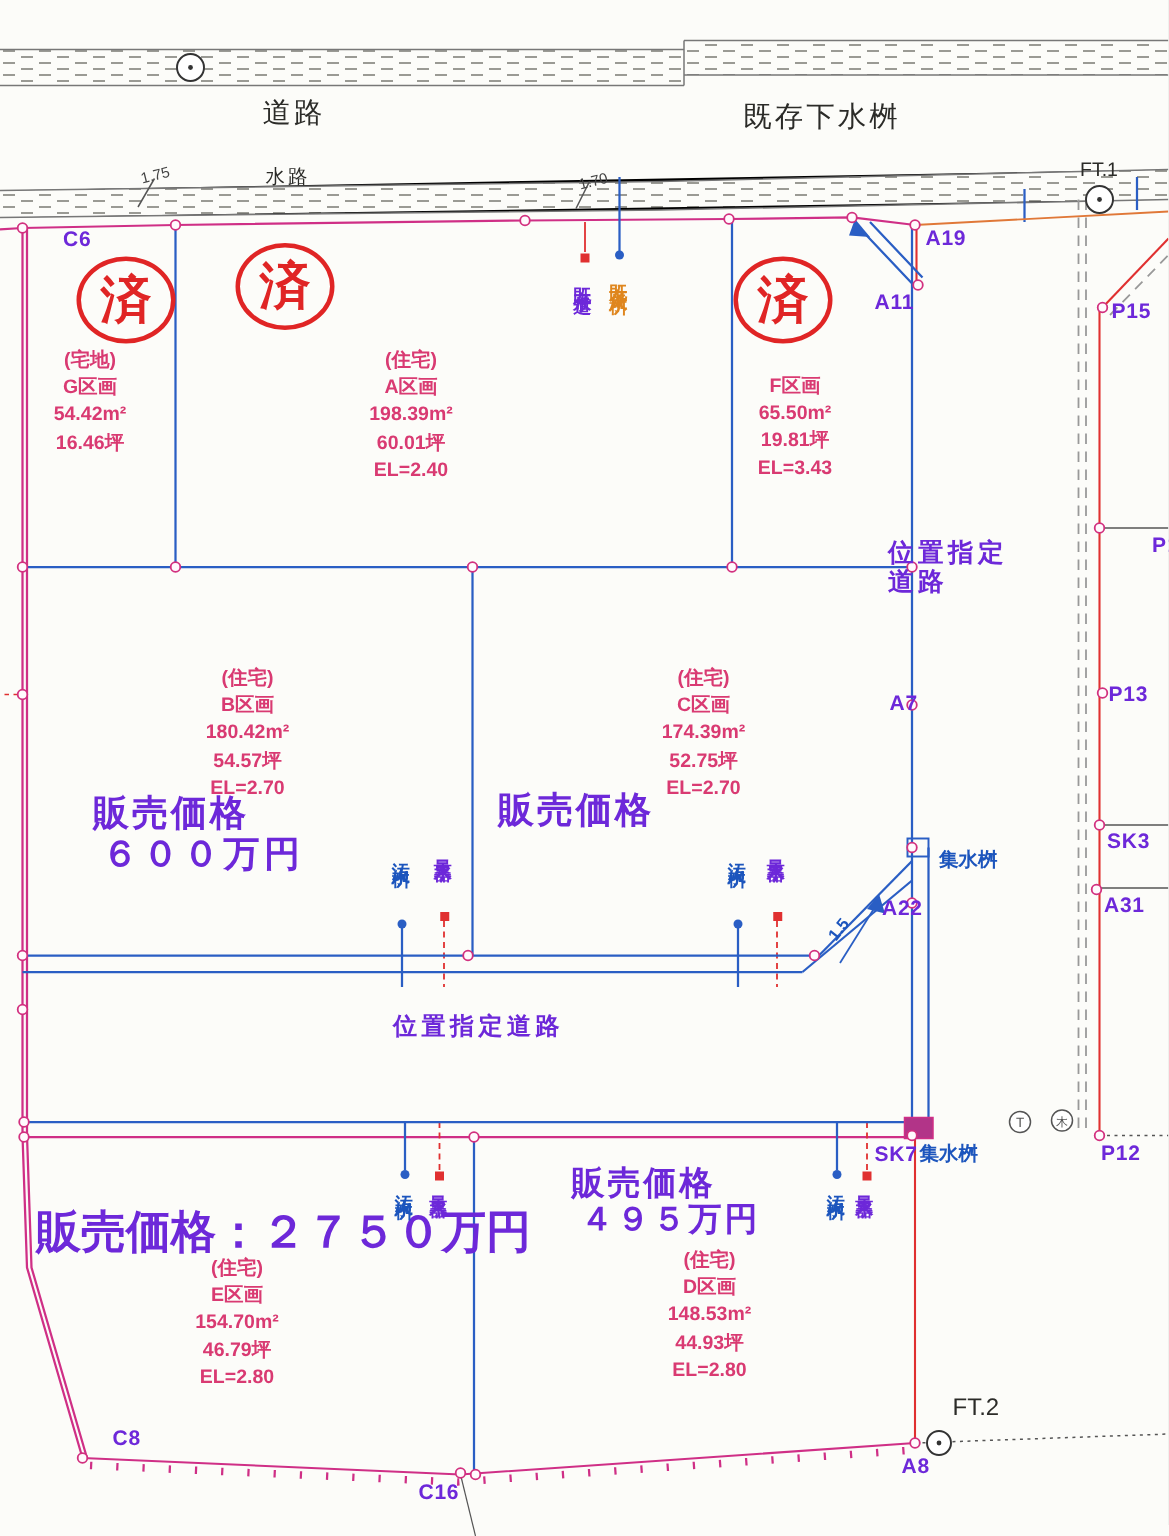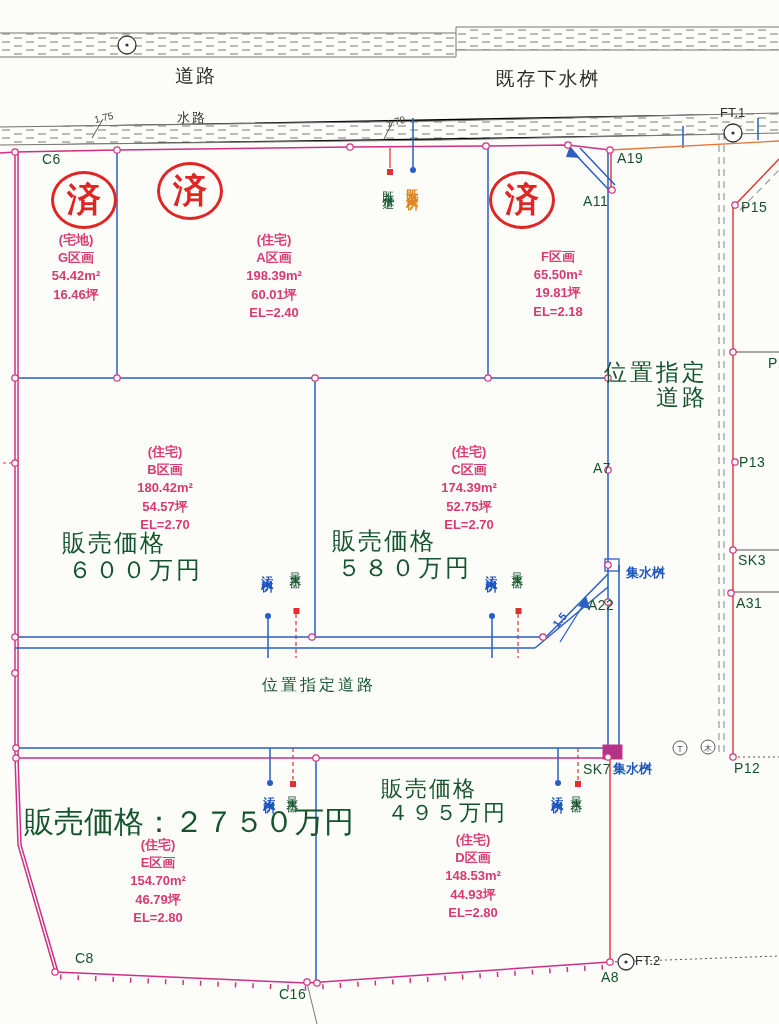--- a/index.html
+++ b/index.html
@@ -1,21 +1,21 @@
 <!DOCTYPE html>
 <html><head>
 <meta charset="utf-8">
 <style>
   html,body{margin:0;padding:0;background:#e8e8e4;}
   .canvas{position:relative;width:779px;height:1024px;background:#fcfcf9;overflow:hidden;
           font-family:"Liberation Sans","DejaVu Sans",sans-serif;}
   svg{position:absolute;left:0;top:0;}
   .lbl{position:absolute;white-space:nowrap;line-height:1.1;}
   .black{color:#2b2b28;}
-  .red{color:#14532d;font-weight:normal;}
+  .red{color:#6d28d9;font-weight:bold;}
   .pink{color:#d93a72;font-weight:bold;}
   .blue{color:#1c55bd;font-weight:bold;}
   .orange{color:#df861e;font-weight:bold;}
   .mark{font-size:14px;letter-spacing:.5px;}
   .roadlbl{font-size:19px;letter-spacing:2px;}
   .vert{writing-mode:vertical-rl;text-orientation:upright;font-size:12px;letter-spacing:2px;}
   .ctr{transform:translateX(-50%);text-align:center;}
   .pblock{font-size:13px;line-height:1.4;}
   .price1{font-size:24px;letter-spacing:2px;}
   .price2{font-size:24px;letter-spacing:3px;}
@@ -175,23 +175,23 @@
   </g>
 </svg>
 
 <div class="lbl black roadlbl ctr" style="left:196px;top:66px">道路</div>
 <div class="lbl black roadlbl ctr" style="left:548px;top:69px">既存下水桝</div>
 <div class="lbl black ctr" style="left:192px;top:111px;font-size:13px;letter-spacing:2px">水路</div>
 <div class="lbl meas" style="left:94px;top:112px;transform:rotate(-14deg)">1.75</div>
 <div class="lbl meas" style="left:386px;top:116px;transform:rotate(-14deg)">1.70</div>
 <div class="lbl blue" style="left:552px;top:614px;font-size:11px;transform:rotate(-52deg)">1.5</div>
 <div class="lbl black" style="left:720px;top:106px;font-size:13px">FT.1</div>
-<div class="lbl black" style="left:635px;top:954px;font-size:13px">FT.2</div>
-
-<div class="lbl red ctr" style="left:656px;top:360px;font-size:23px;letter-spacing:3px;text-align:right">
+<div class="lbl black" style="left:635px;top:930px;font-size:16px">FT.2</div>
+
+<div class="lbl red ctr" style="left:632px;top:360px;font-size:17px;letter-spacing:3px;text-align:left">
   <div>位置指定</div>
   <div>道路</div>
 </div>
 <div class="lbl red" style="left:262px;top:676px;font-size:16px;letter-spacing:3px">位置指定道路</div>
 
 <div class="lbl red mark" style="left:42px;top:152px">C6</div>
 <div class="lbl red mark" style="left:617px;top:151px">A19</div>
 <div class="lbl red mark" style="left:583px;top:194px">A11</div>
 <div class="lbl red mark" style="left:741px;top:200px">P15</div>
 <div class="lbl red mark" style="left:768px;top:356px">P14</div>
@@ -203,40 +203,40 @@
 <div class="lbl red mark" style="left:583px;top:762px">SK7</div>
 <div class="lbl red mark" style="left:734px;top:761px">P12</div>
 <div class="lbl red mark" style="left:601px;top:970px">A8</div>
 <div class="lbl red mark" style="left:279px;top:987px">C16</div>
 <div class="lbl red mark" style="left:75px;top:951px">C8</div>
 
 <div class="stamp" style="left:84px;top:200px">済</div>
 <div class="stamp" style="left:190px;top:191px">済</div>
 <div class="stamp" style="left:522px;top:200px">済</div>
 
-<div class="lbl pink pblock ctr" style="left:76px;top:231px">
+<div class="lbl pink pblock ctr" style="left:60px;top:231px">
   <div>(宅地)</div>
   <div>G区画</div>
   <div>54.42m²</div>
   <div>16.46坪</div>
 </div>
 
 <div class="lbl pink pblock ctr" style="left:274px;top:231px">
   <div>(住宅)</div>
   <div>A区画</div>
   <div>198.39m²</div>
   <div>60.01坪</div>
   <div>EL=2.40</div>
 </div>
 
-<div class="lbl pink pblock ctr" style="left:558px;top:248px">
+<div class="lbl pink pblock ctr" style="left:530px;top:248px">
   <div>F区画</div>
   <div>65.50m²</div>
   <div>19.81坪</div>
-  <div>EL=2.18</div>
+  <div>EL=3.43</div>
 </div>
 
 <div class="lbl pink pblock ctr" style="left:165px;top:443px">
   <div>(住宅)</div>
   <div>B区画</div>
   <div>180.42m²</div>
   <div>54.57坪</div>
   <div>EL=2.70</div>
 </div>
 
@@ -260,21 +260,20 @@
   <div>(住宅)</div>
   <div>D区画</div>
   <div>148.53m²</div>
   <div>44.93坪</div>
   <div>EL=2.80</div>
 </div>
 
 <div class="lbl red price1" style="left:62px;top:530px">販売価格</div>
 <div class="lbl red price2" style="left:68px;top:557px">６００万円</div>
 <div class="lbl red price1" style="left:332px;top:528px">販売価格</div>
-<div class="lbl red price2" style="left:337px;top:555px">５８０万円</div>
 <div class="lbl red price-s" style="left:381px;top:777px">販売価格</div>
 <div class="lbl red price-s" style="left:387px;top:801px">４９５万円</div>
 <div class="lbl red" style="left:24px;top:805px;font-size:30px">販売価格：２７５０万円</div>
 
 <div class="lbl red vert" style="left:381px;top:182px">既存水道</div>
 <div class="lbl orange vert" style="left:405px;top:180px">既存下水桝</div>
 
 <div class="lbl blue vert" style="left:260px;top:566px">汚水桝</div>
 <div class="lbl red vert" style="left:288px;top:563px">量水器</div>
 <div class="lbl blue vert" style="left:484px;top:566px">汚水桝</div>

